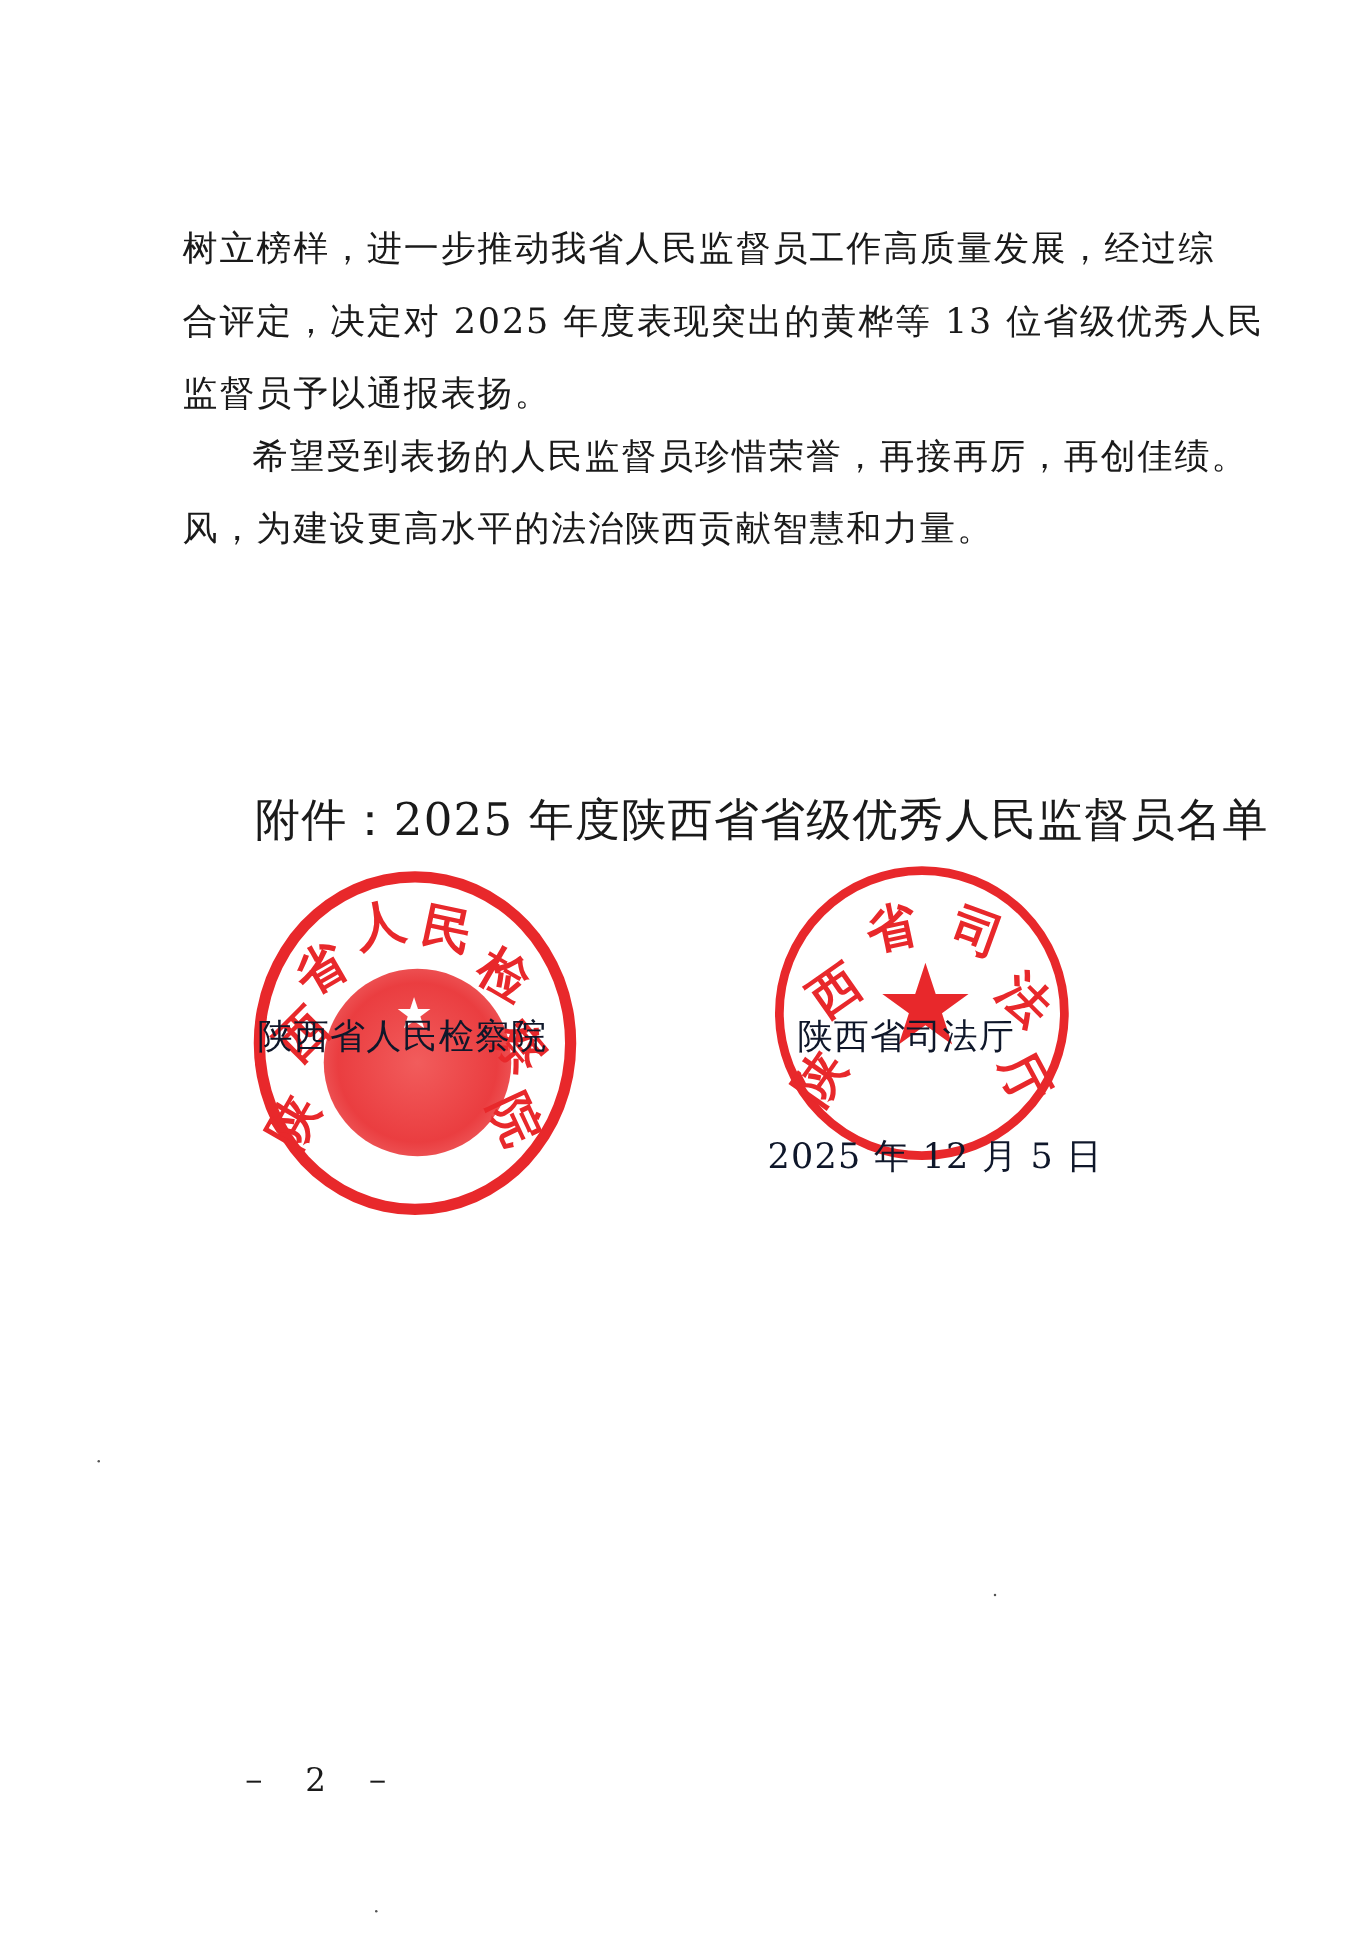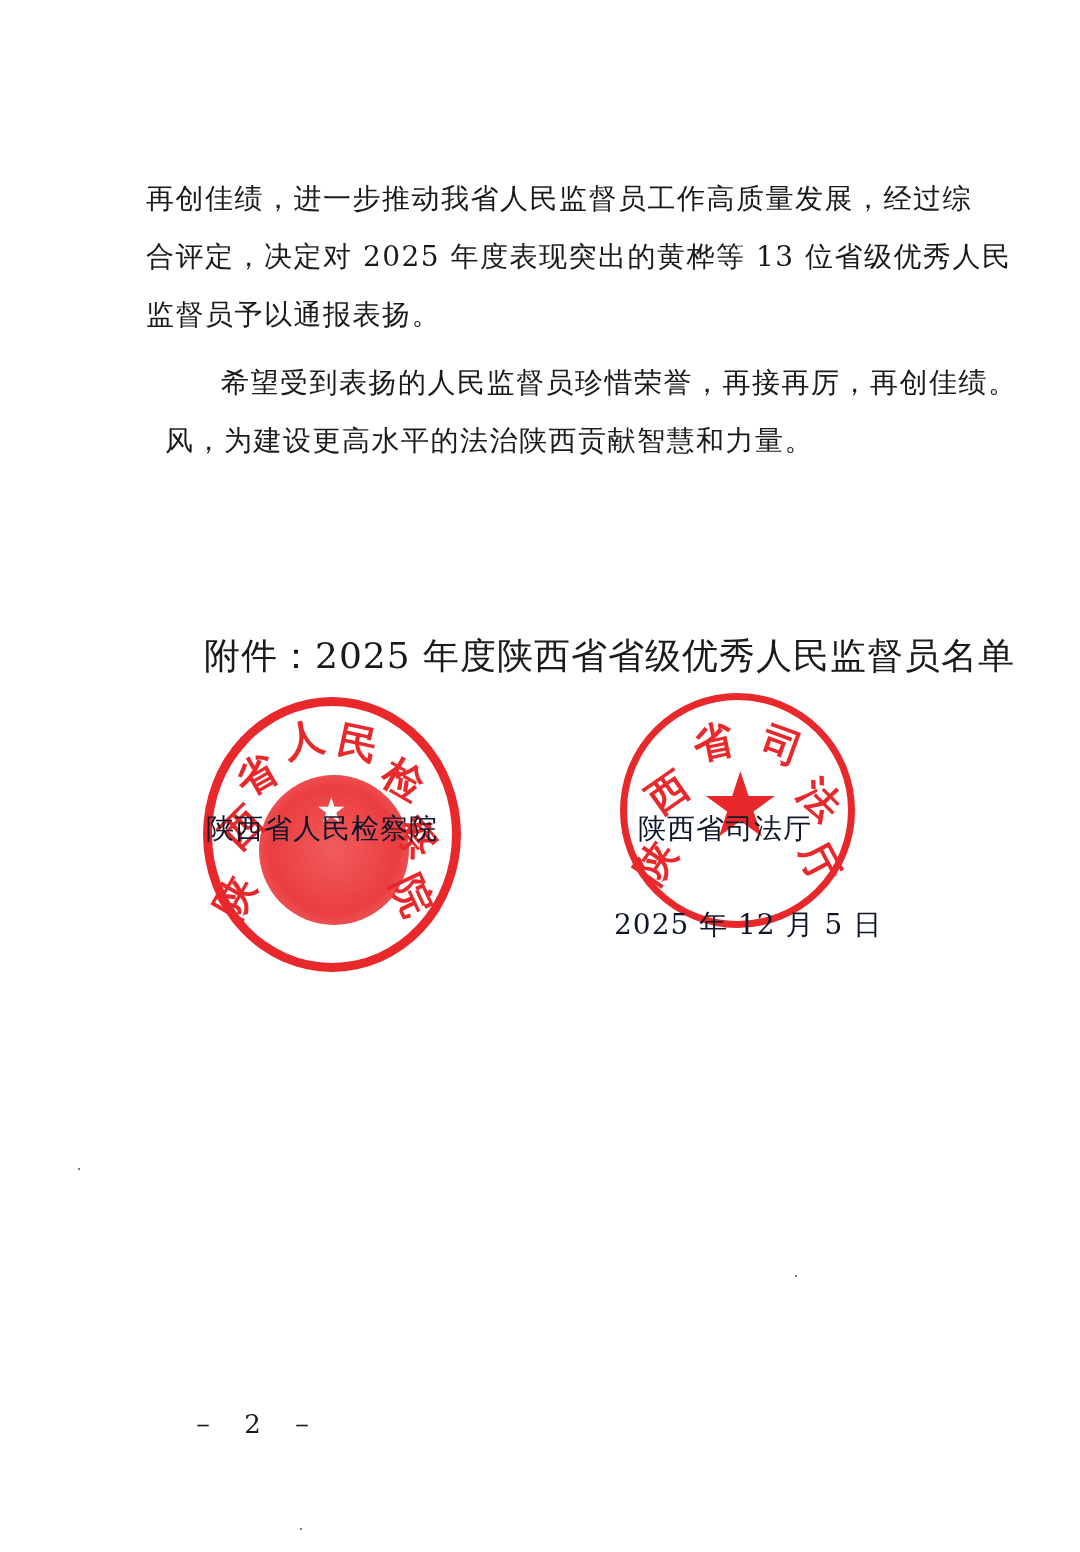--- a/index.html
+++ b/index.html
@@ -18,26 +18,26 @@
             background:radial-gradient(circle, #f04a4a 0%, #e8282b 60%, #f27070 100%); opacity:0.9; }
   .star { position:absolute; color:#e8282b; }
   .signer { position:absolute; font-size:28px; white-space:nowrap; letter-spacing:1px; color:#0f172a; }
   .pagenum { position:absolute; left:190px; top:1407px; font-size:26px; white-space:nowrap; letter-spacing:10px; }
   .speck { position:absolute; width:2px; height:2px; background:#555; border-radius:50%; }
 </style>
 </head>
 <body>
 
 <div class="para" style="top:170px;">
-  <span class="line">再创佳绩，进一步推动我省人民监督员工作高质量发展，经过综</span>
+  <span class="line">树立榜样，进一步推动我省人民监督员工作高质量发展，经过综</span>
   <span class="line">合评定，决定对 2025 年度表现突出的黄桦等 13 位省级优秀人民</span>
   <span class="line">监督员予以通报表扬。</span>
 </div>
 
-<div class="para" style="top:354px;margin-left:19px;">
+<div class="para" style="top:336px;">
   <span class="line indent">希望受到表扬的人民监督员珍惜荣誉，再接再厉，再创佳绩。</span>
   <span class="line">风，为建设更高水平的法治陕西贡献智慧和力量。</span>
 </div>
 
 <div class="attach">附件：2025 年度陕西省省级优秀人民监督员名单</div>
 
 <div class="seal seal-left"></div>
 <div class="emblem"></div>
 <span class="seal-text" style="left:215px;top:870px;transform:rotate(-60deg);">陕</span>
 <span class="seal-text" style="left:222px;top:800px;transform:rotate(-45deg);">西</span>

